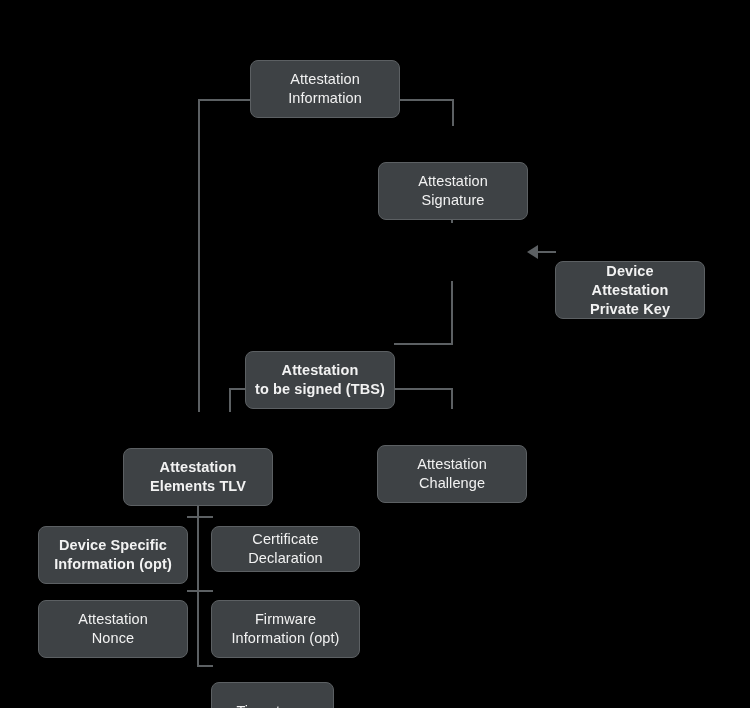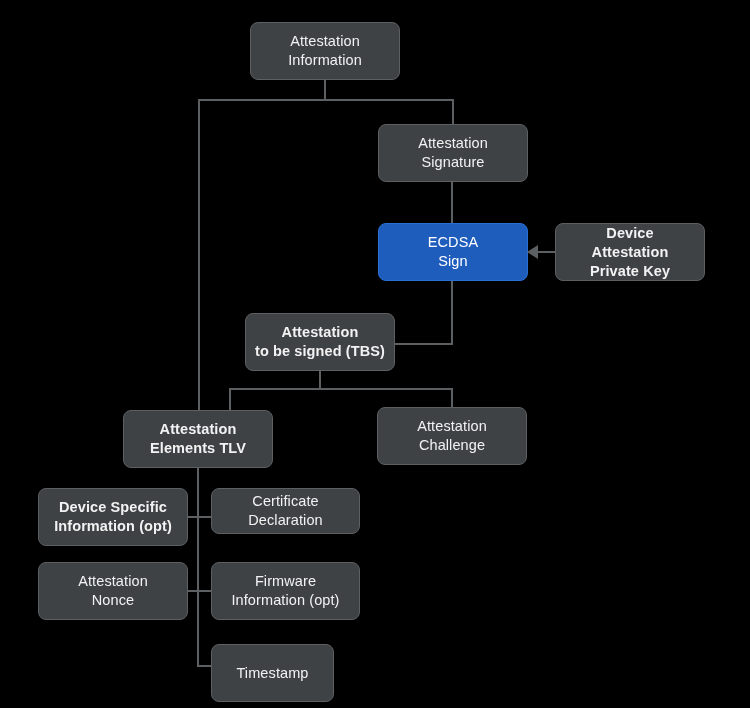--- a/index.html
+++ b/index.html
@@ -25,20 +25,21 @@
     text-align: center;
     border-radius: 8px;
     background: #3e4245;
     border: 1px solid #5c6063;
     color: #f2f2f2;
     font-size: 14.5px;
     line-height: 19px;
     letter-spacing: 0.1px;
     padding: 2px 8px;
     z-index: 2;
+    margin-top: 38px;
   }
   .node.accent {
     background: #1f5dbd;
     border: 1px solid #2a6fd6;
     color: #ffffff;
   }
   .node .label {
     white-space: pre-line;
     display: block;
     width: 100%;
@@ -101,24 +102,20 @@
   <div class="node" style="left:250px; top:22px; width:150px; height:58px;">
     <span class="label">Attestation
 Information</span>
   </div>
 
   <div class="node" style="left:378px; top:124px; width:150px; height:58px;">
     <span class="label">Attestation
 Signature</span>
   </div>
 
-  <div class="node accent" style="left:378px; top:223px; width:150px; height:58px;">
-    <span class="label">ECDSA
-Sign</span>
-  </div>
 
   <div class="node bold" style="left:555px; top:223px; width:150px; height:58px;">
     <span class="label">Device
 Attestation
 Private Key</span>
   </div>
 
   <div class="node bold" style="left:245px; top:313px; width:150px; height:58px;">
     <span class="label">Attestation
 to be signed (TBS)</span>

